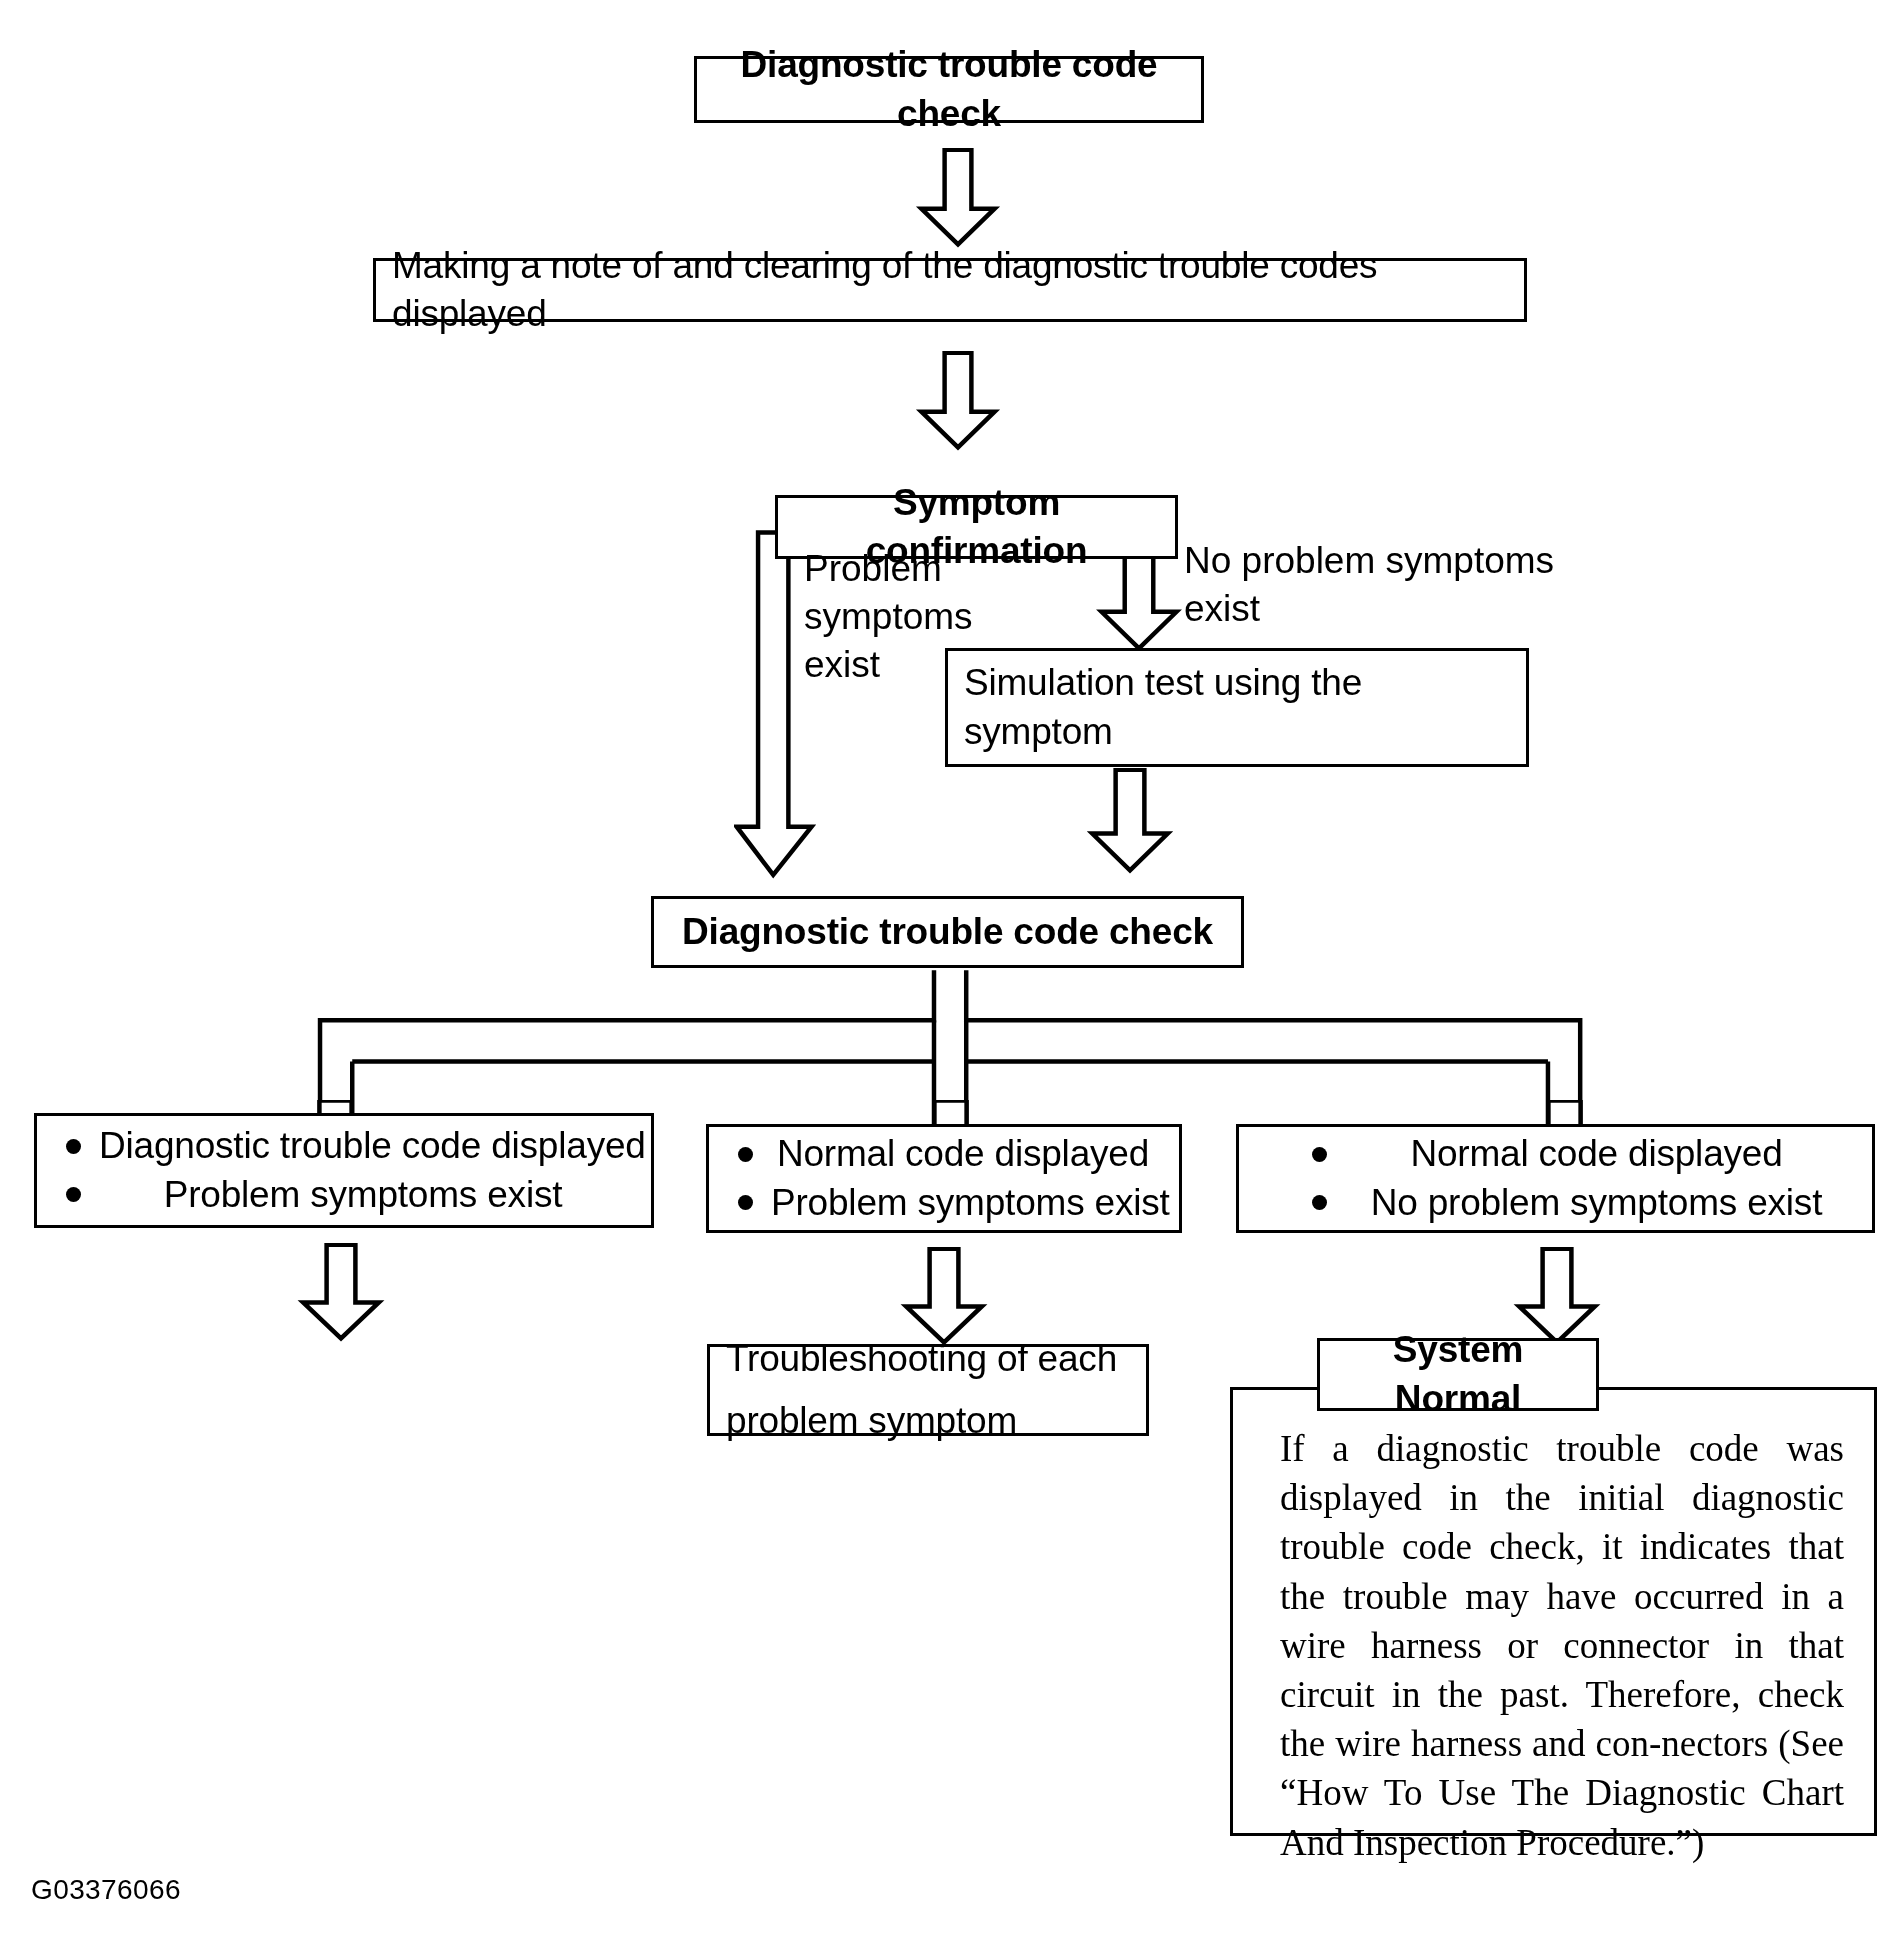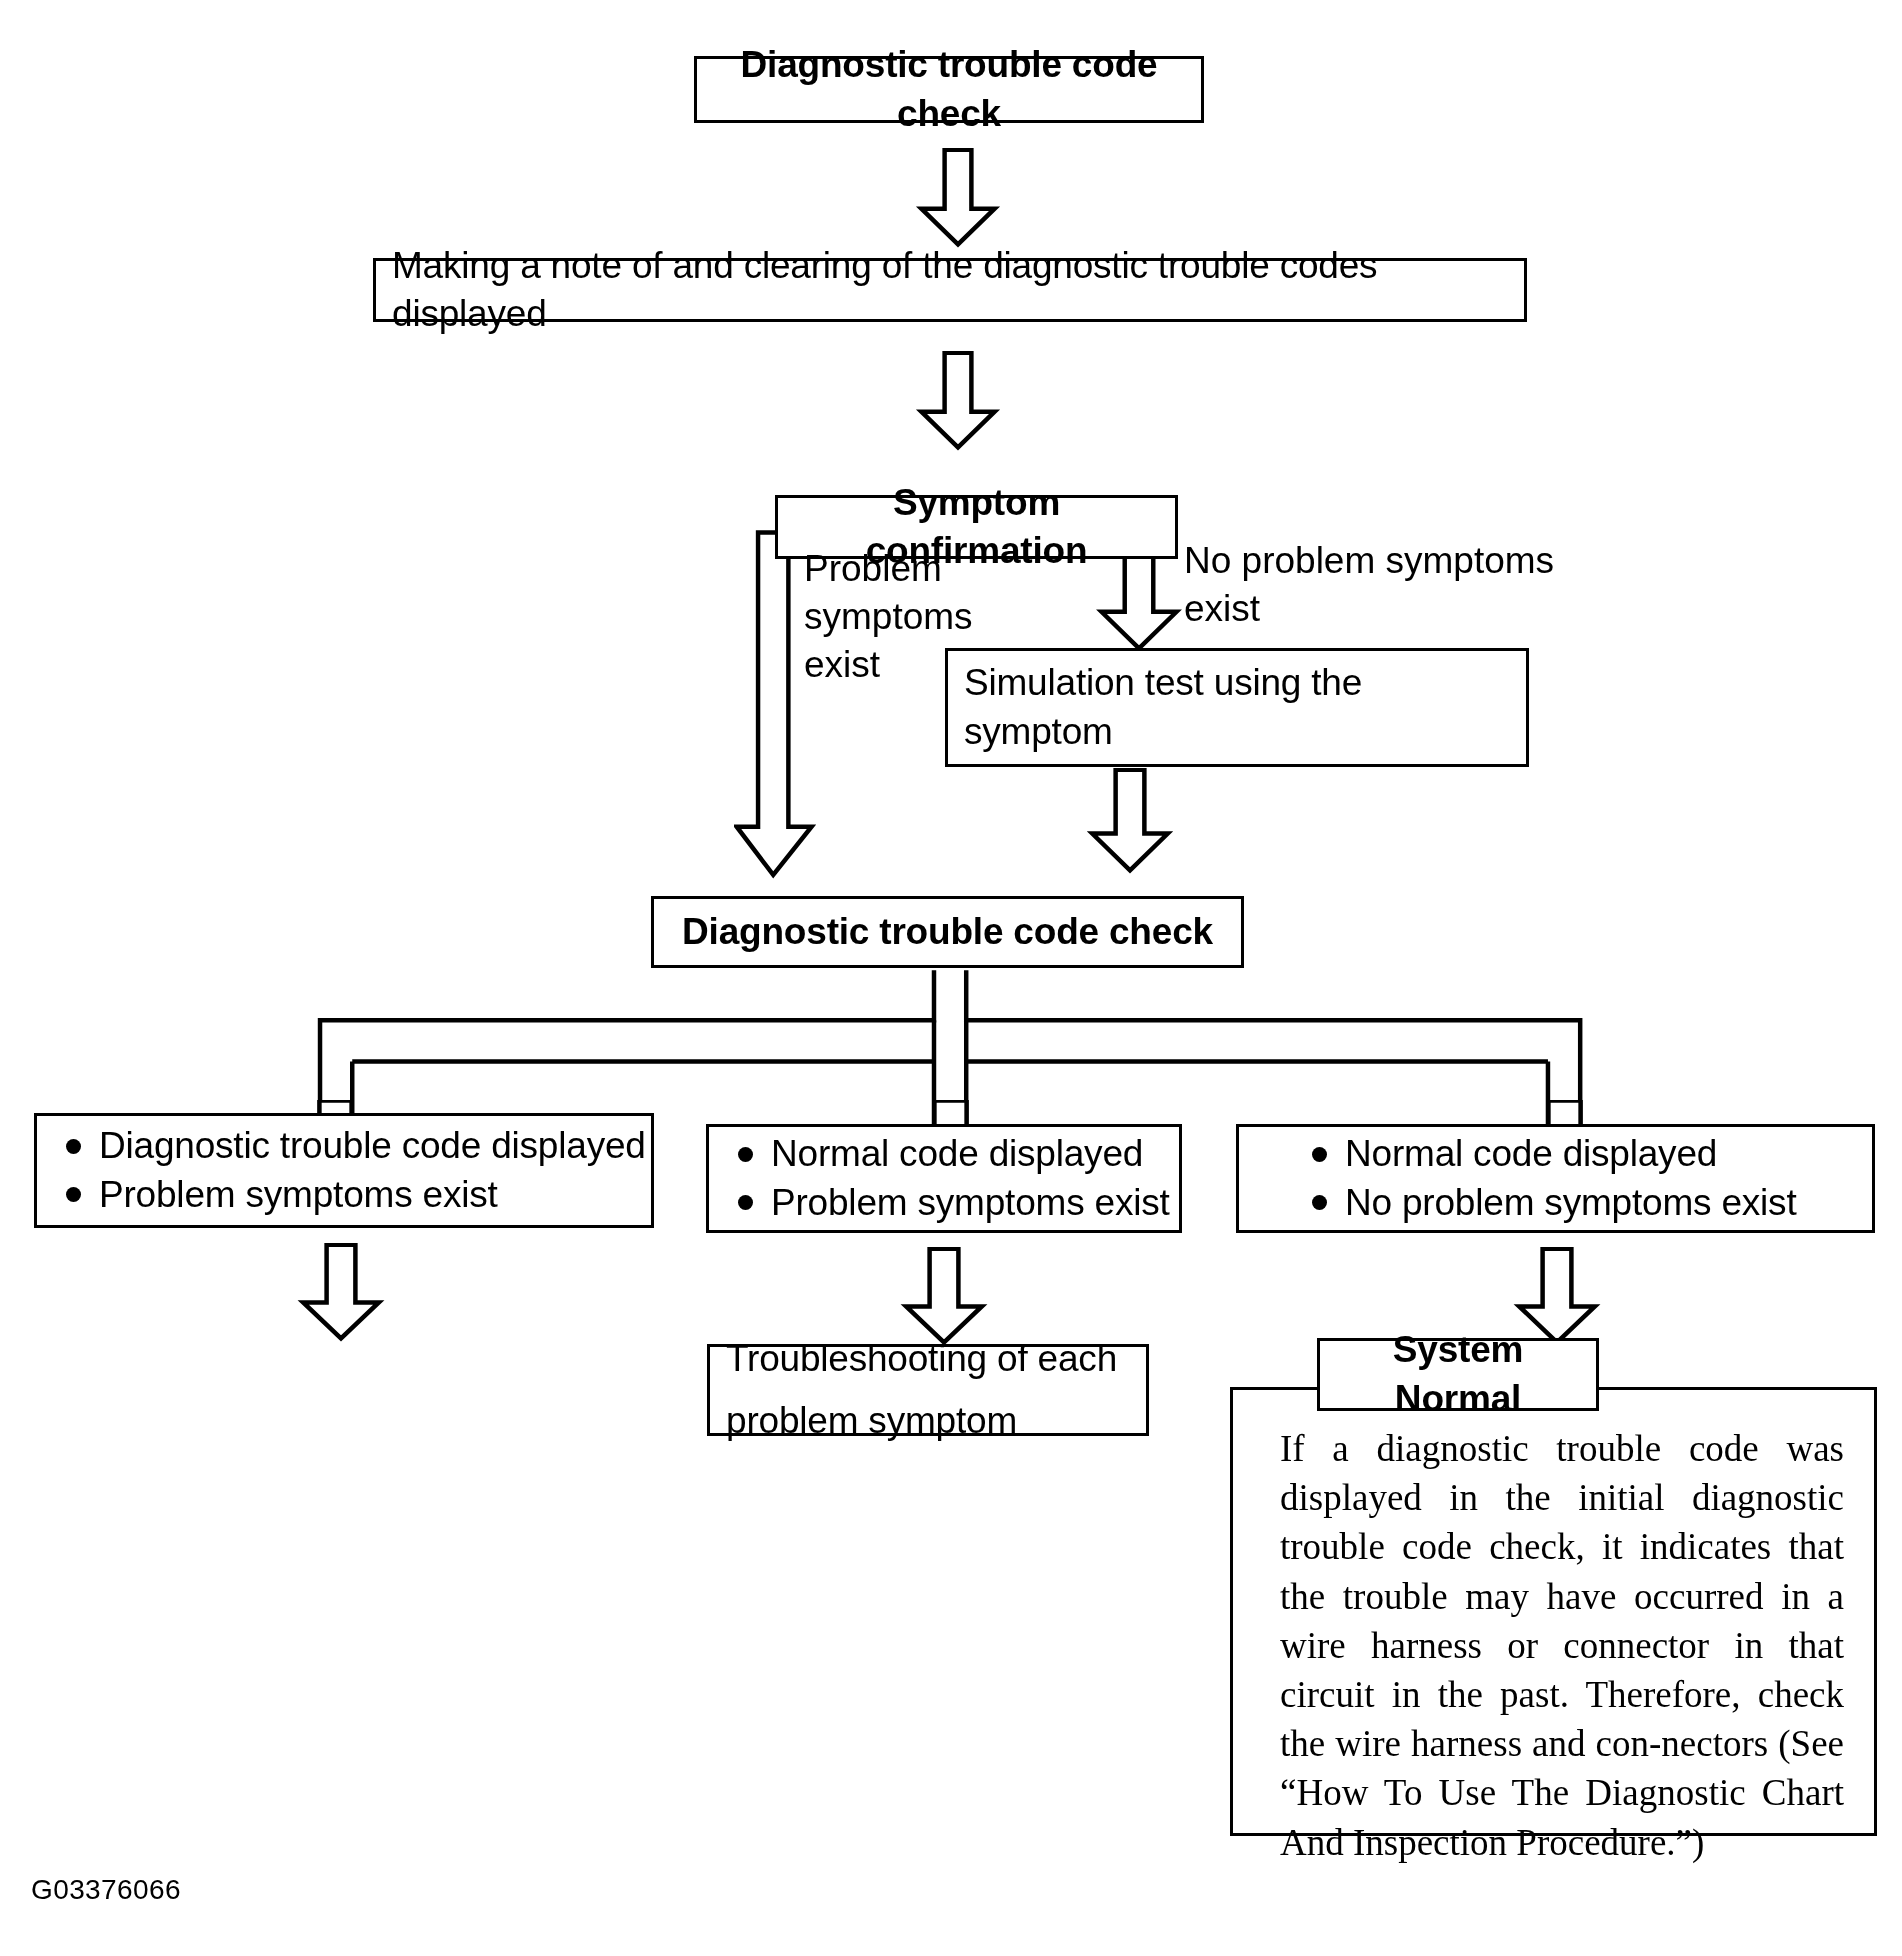--- a/index.html
+++ b/index.html
@@ -32,20 +32,21 @@
     z-index: 3;
   }
   .box .pad {
     padding: 0 16px;
   }
   .box.center .pad { text-align: center; font-weight: bold; }
   .bullets {
     list-style: none;
     margin: 16px;
     padding: 0 8px;
+    text-align: center;
   }
   .bullets li {
     position: relative;
     padding-left: 38px;
     white-space: nowrap;
   }
   .bullets li .dot {
     position: absolute;
     left: 5.4px;
     top: 50%;

